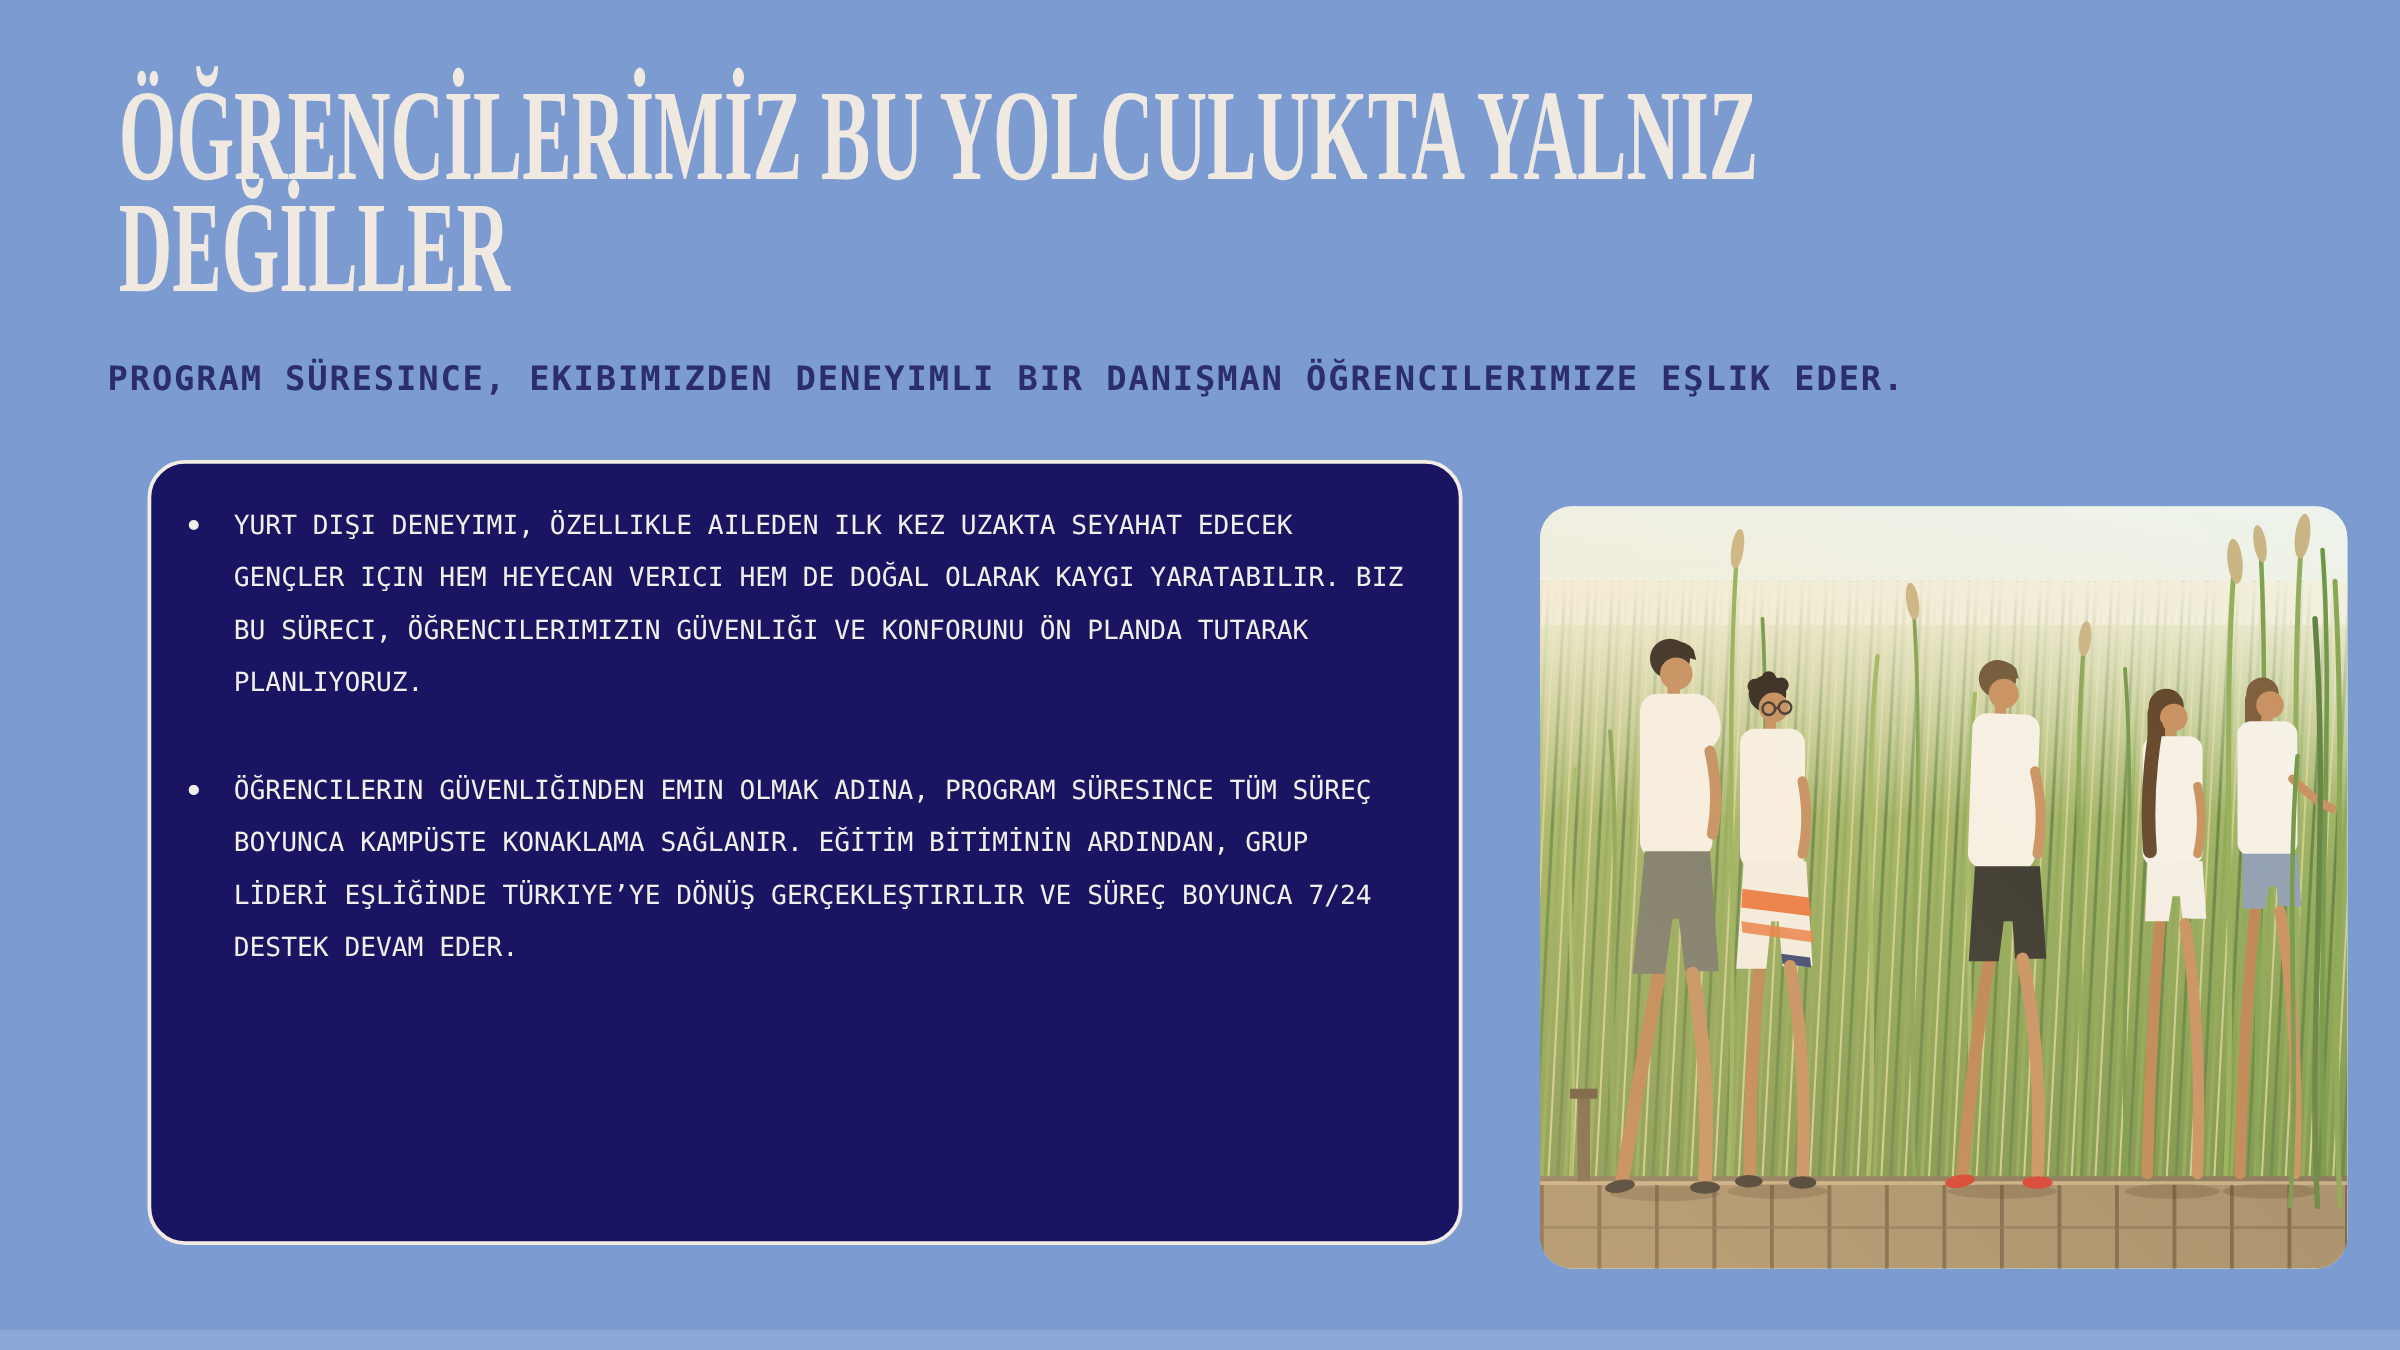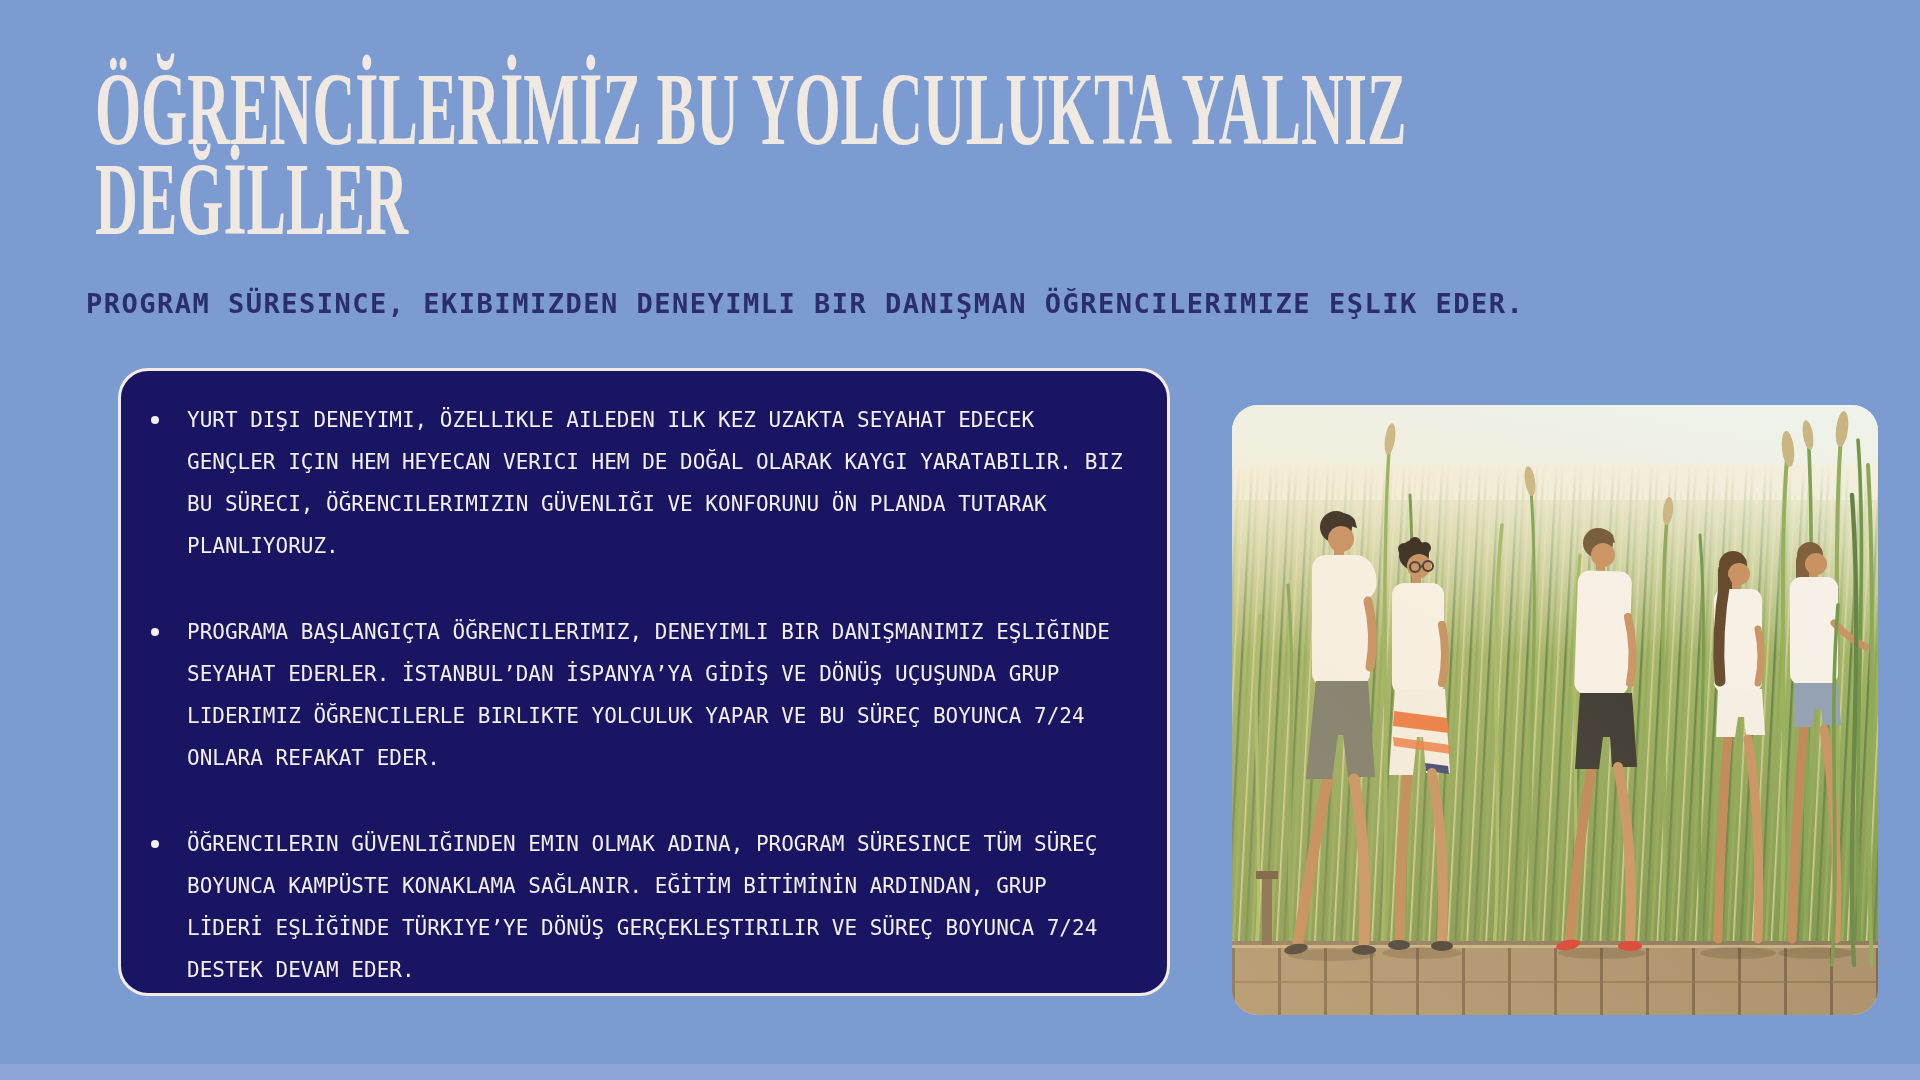--- a/index.html
+++ b/index.html
@@ -102,21 +102,20 @@
 <div class="subtitle">PROGRAM SÜRESINCE, EKIBIMIZDEN DENEYIMLI BIR DANIŞMAN ÖĞRENCILERIMIZE EŞLIK EDER.</div>
 
 <div class="info-card">
   <ul>
     <li>
       <span class="dot"></span>
       <span>YURT DIŞI DENEYIMI, ÖZELLIKLE AILEDEN ILK KEZ UZAKTA SEYAHAT EDECEK GENÇLER IÇIN HEM HEYECAN VERICI HEM DE DOĞAL OLARAK KAYGI YARATABILIR. BIZ BU SÜRECI, ÖĞRENCILERIMIZIN GÜVENLIĞI VE KONFORUNU ÖN PLANDA TUTARAK PLANLIYORUZ.</span>
     </li>
     <li>
       <span class="dot"></span>
-      <span>PROGRAMA BAŞLANGIÇTA ÖĞRENCILERIMIZ, DENEYIMLI BIR DANIŞMANIMIZ EŞLIĞINDE SEYAHAT EDERLER. İSTANBUL’DAN İSPANYA’YA GİDİŞ VE DÖNÜŞ UÇUŞUNDA GRUP LIDERIMIZ ÖĞRENCILERLE BIRLIKTE YOLCULUK YAPAR VE BU SÜREÇ BOYUNCA 7/24 ONLARA REFAKAT EDER.</span>
     </li>
     <li>
       <span class="dot"></span>
       <span>ÖĞRENCILERIN GÜVENLIĞINDEN EMIN OLMAK ADINA, PROGRAM SÜRESINCE TÜM SÜREÇ BOYUNCA KAMPÜSTE KONAKLAMA SAĞLANIR. EĞİTİM BİTİMİNİN ARDINDAN, GRUP LİDERİ EŞLİĞİNDE TÜRKIYE’YE DÖNÜŞ GERÇEKLEŞTIRILIR VE SÜREÇ BOYUNCA 7/24 DESTEK DEVAM EDER.</span>
     </li>
   </ul>
 </div>
 
 <div class="photo" role="img" aria-label="Beş öğrenci, beyaz tişörtlerle, uzun sazlıkların önündeki ahşap iskelede gün batımında yürüyor">
   <svg viewBox="0 0 646 610" preserveAspectRatio="none">

